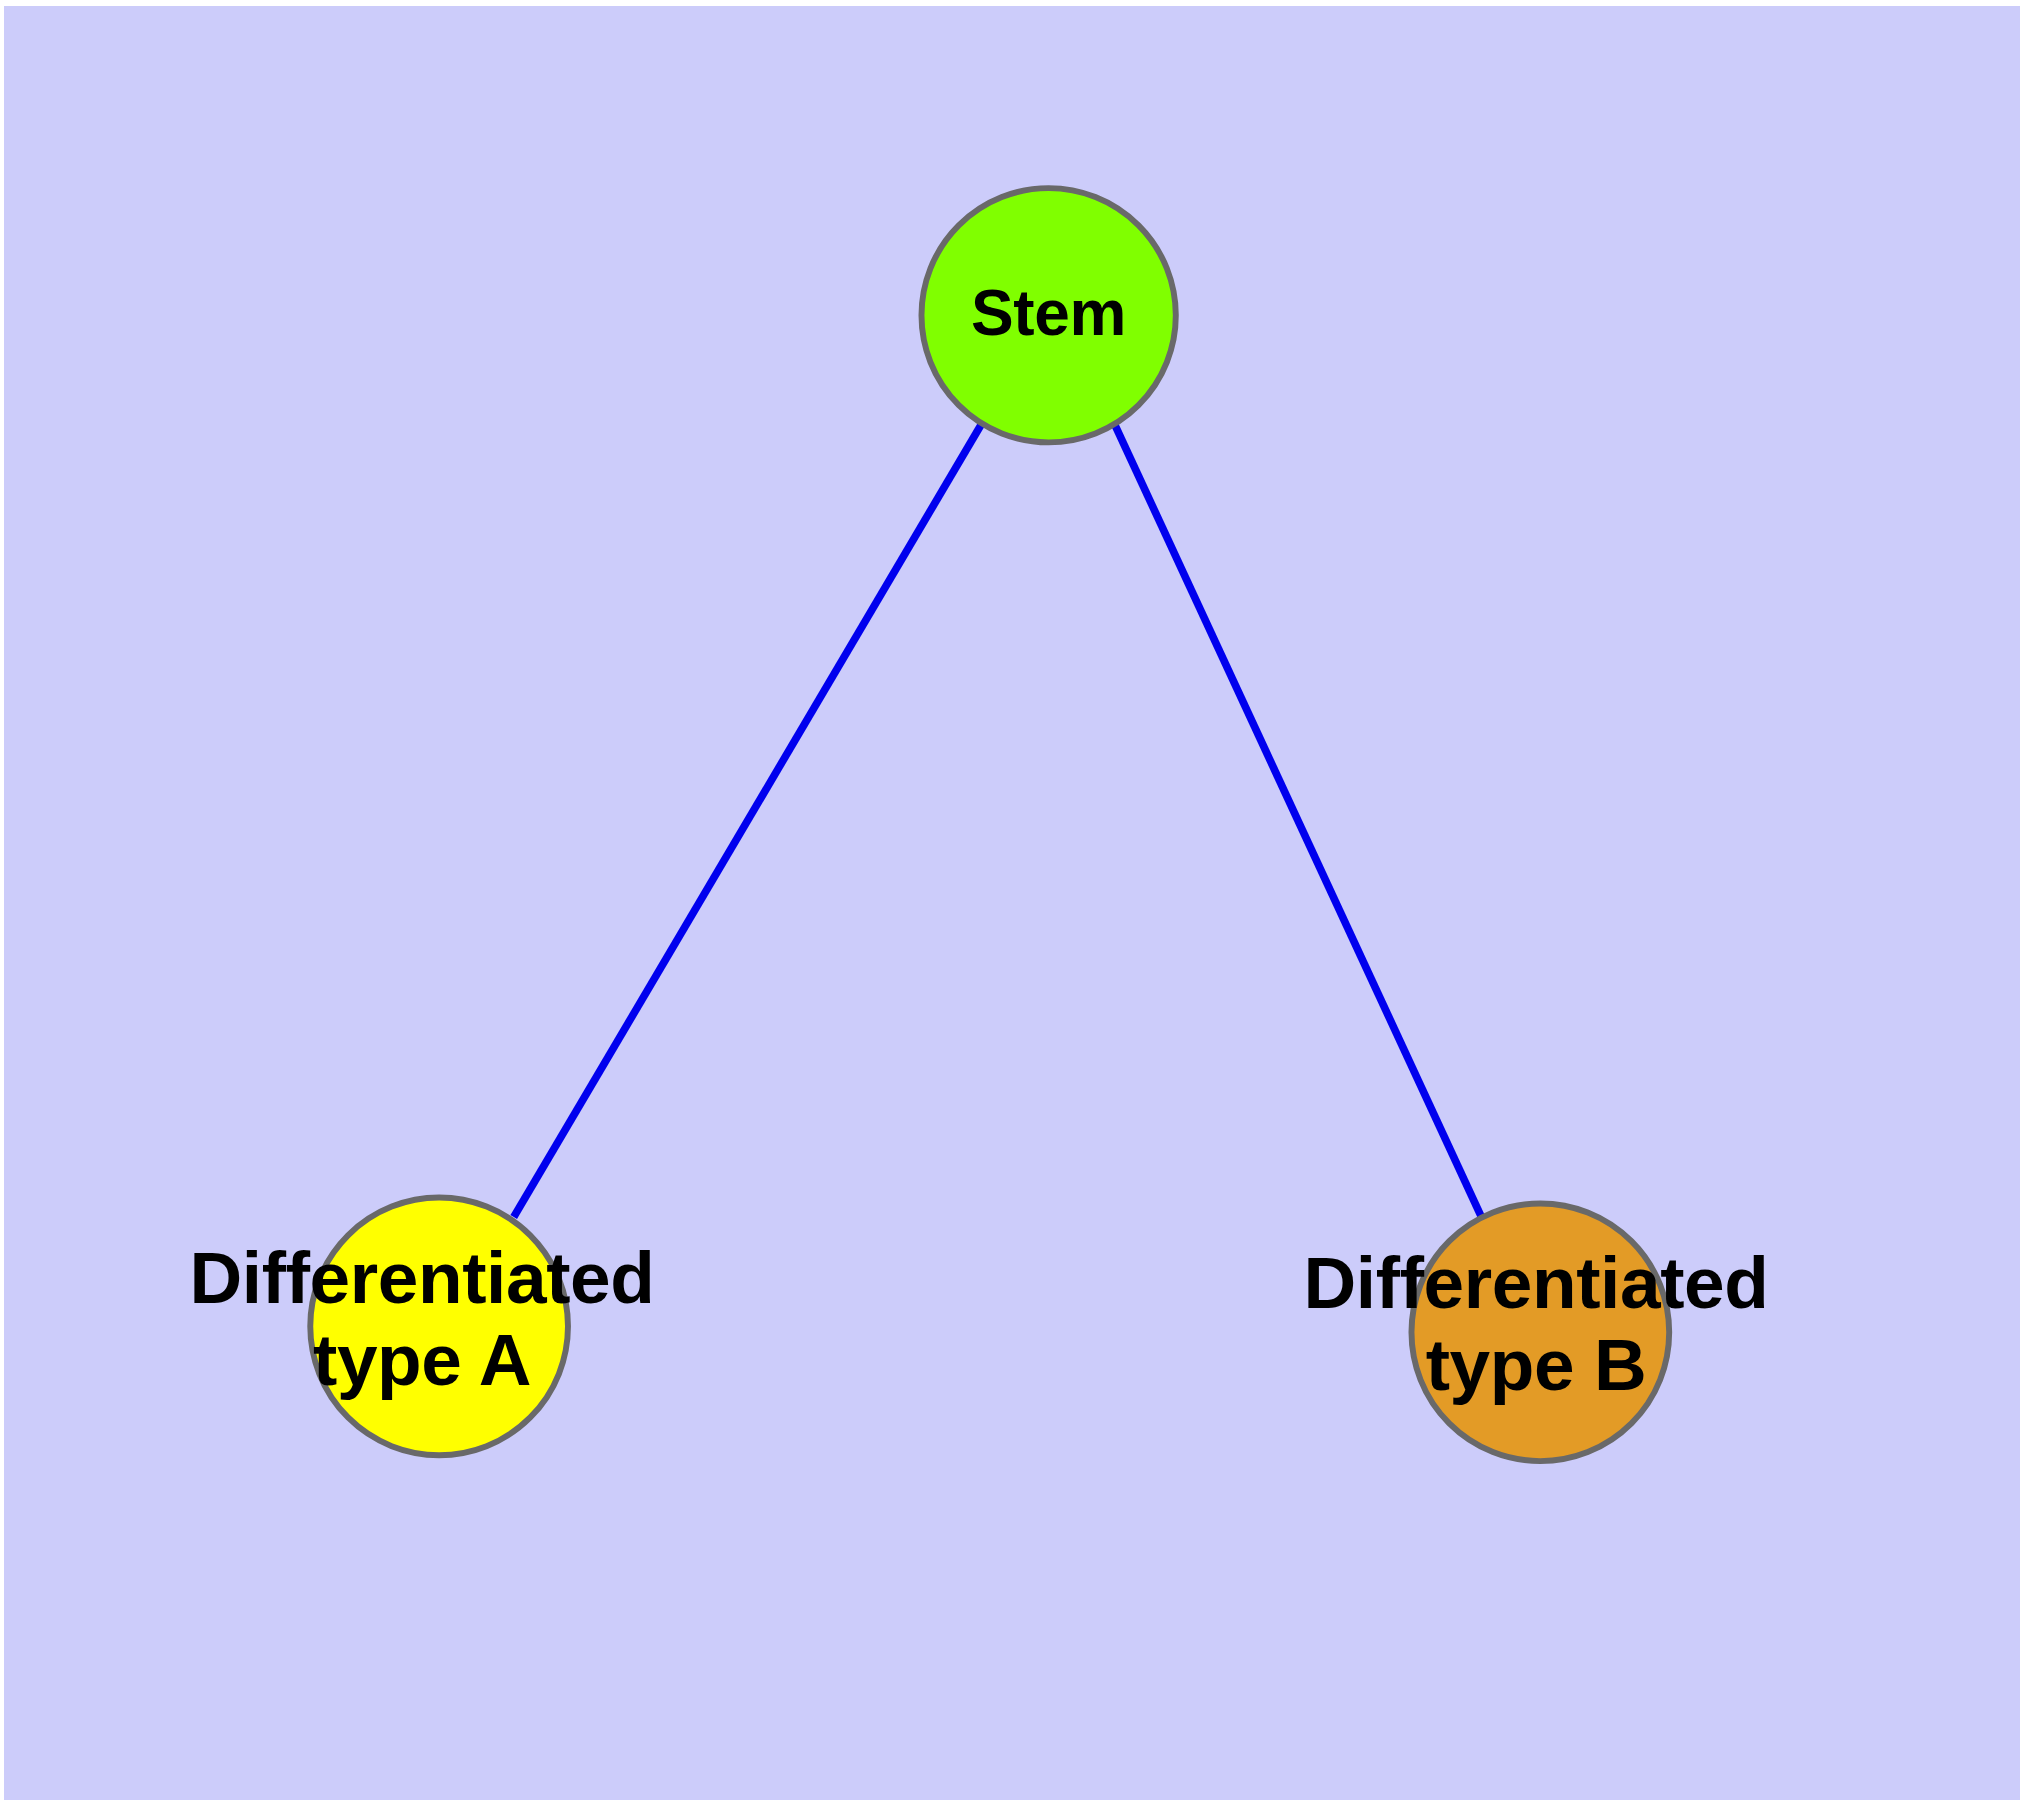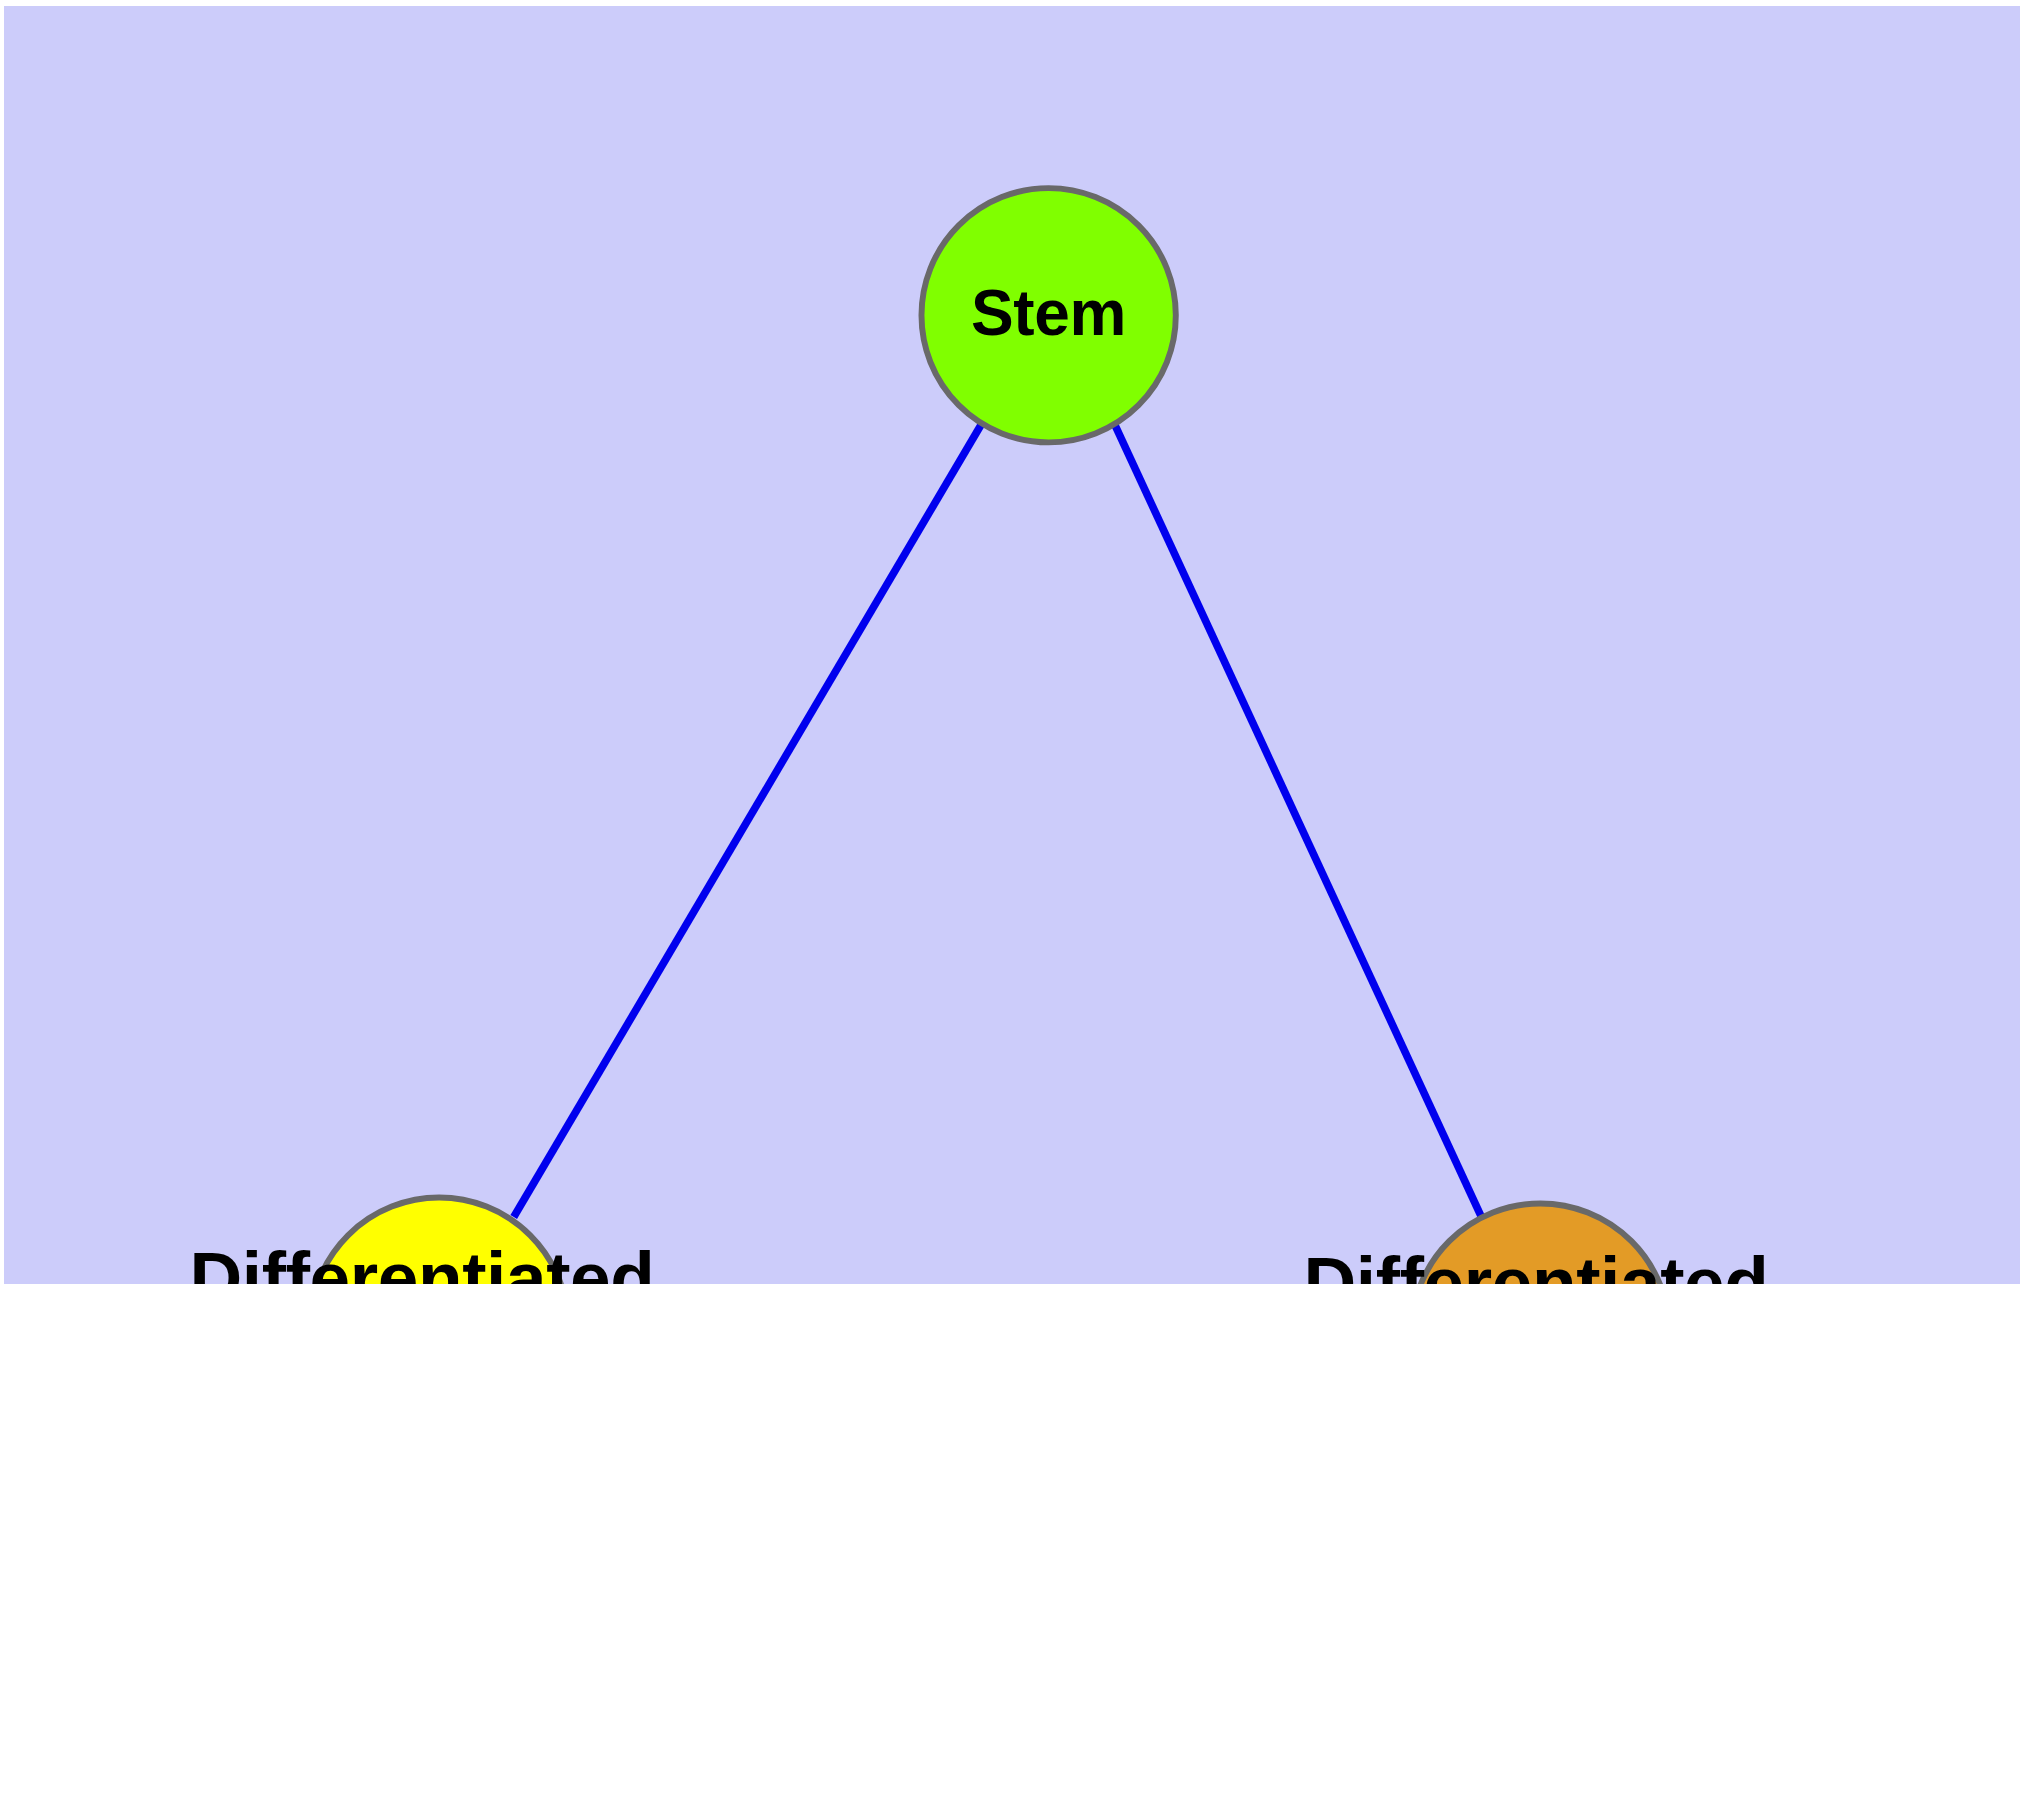--- a/index.html
+++ b/index.html
@@ -4,21 +4,21 @@
 <title>Cell Differentiation Graph</title>
 <style>
   html, body {
     margin: 0;
     padding: 0;
     background: #ffffff;
   }
   #canvas {
     position: relative;
     width: 2021px;
-    height: 1284px;
+    height: 1800px;
     background: #ffffff;
     overflow: hidden;
     font-family: "Liberation Sans", "DejaVu Sans", sans-serif;
   }
   #plot-area {
     position: absolute;
     left: 4.2px;
     top: 6px;
     width: 2016px;
     height: 1802px;

